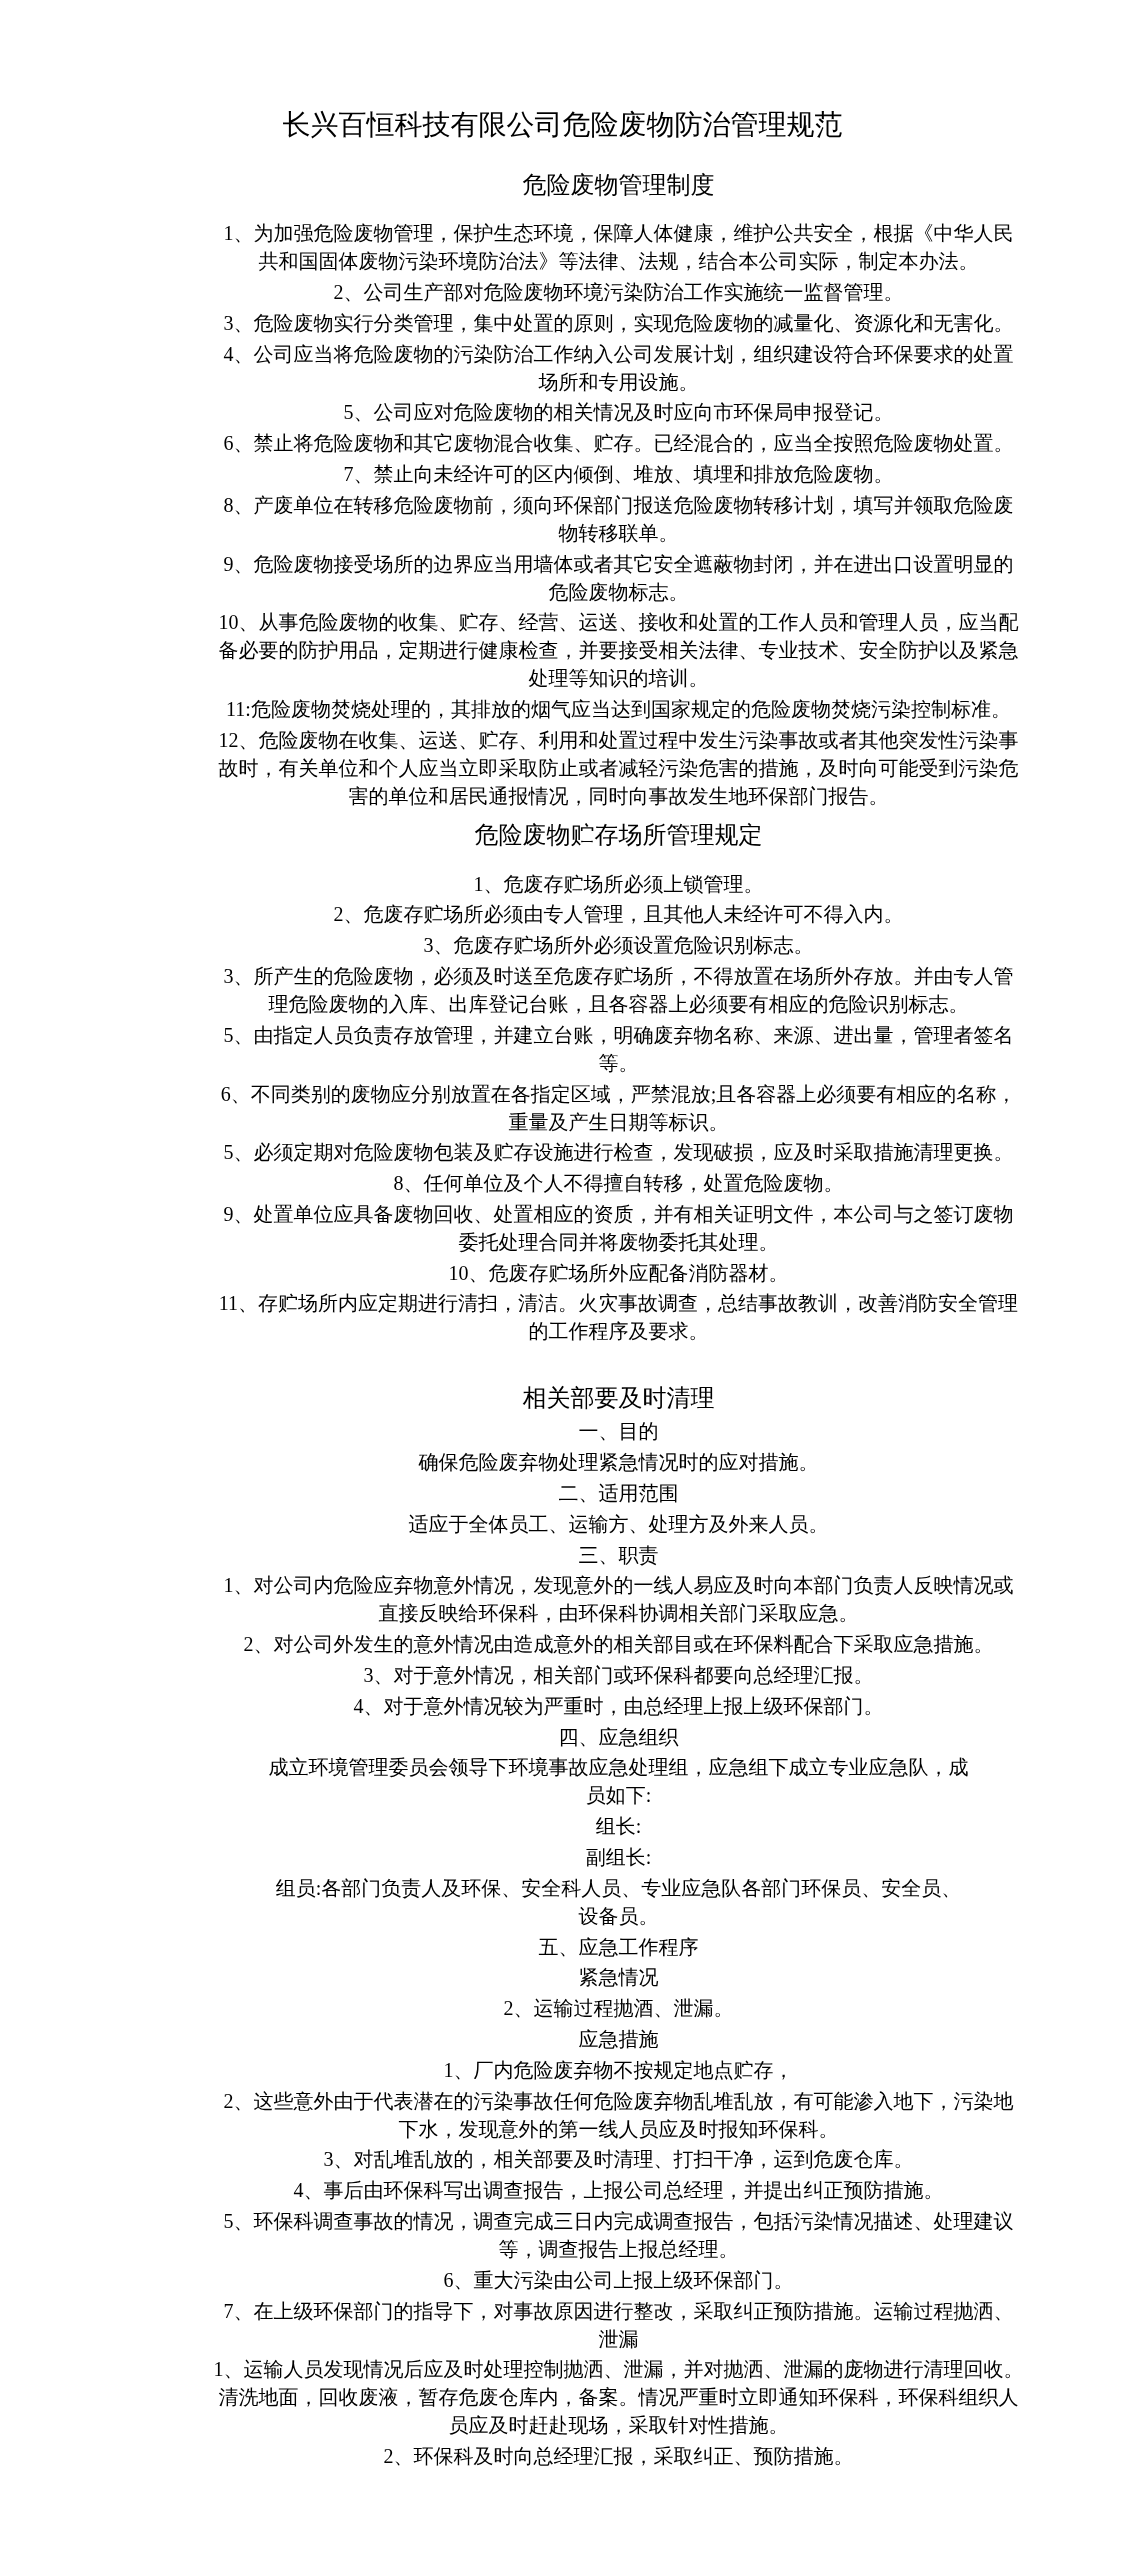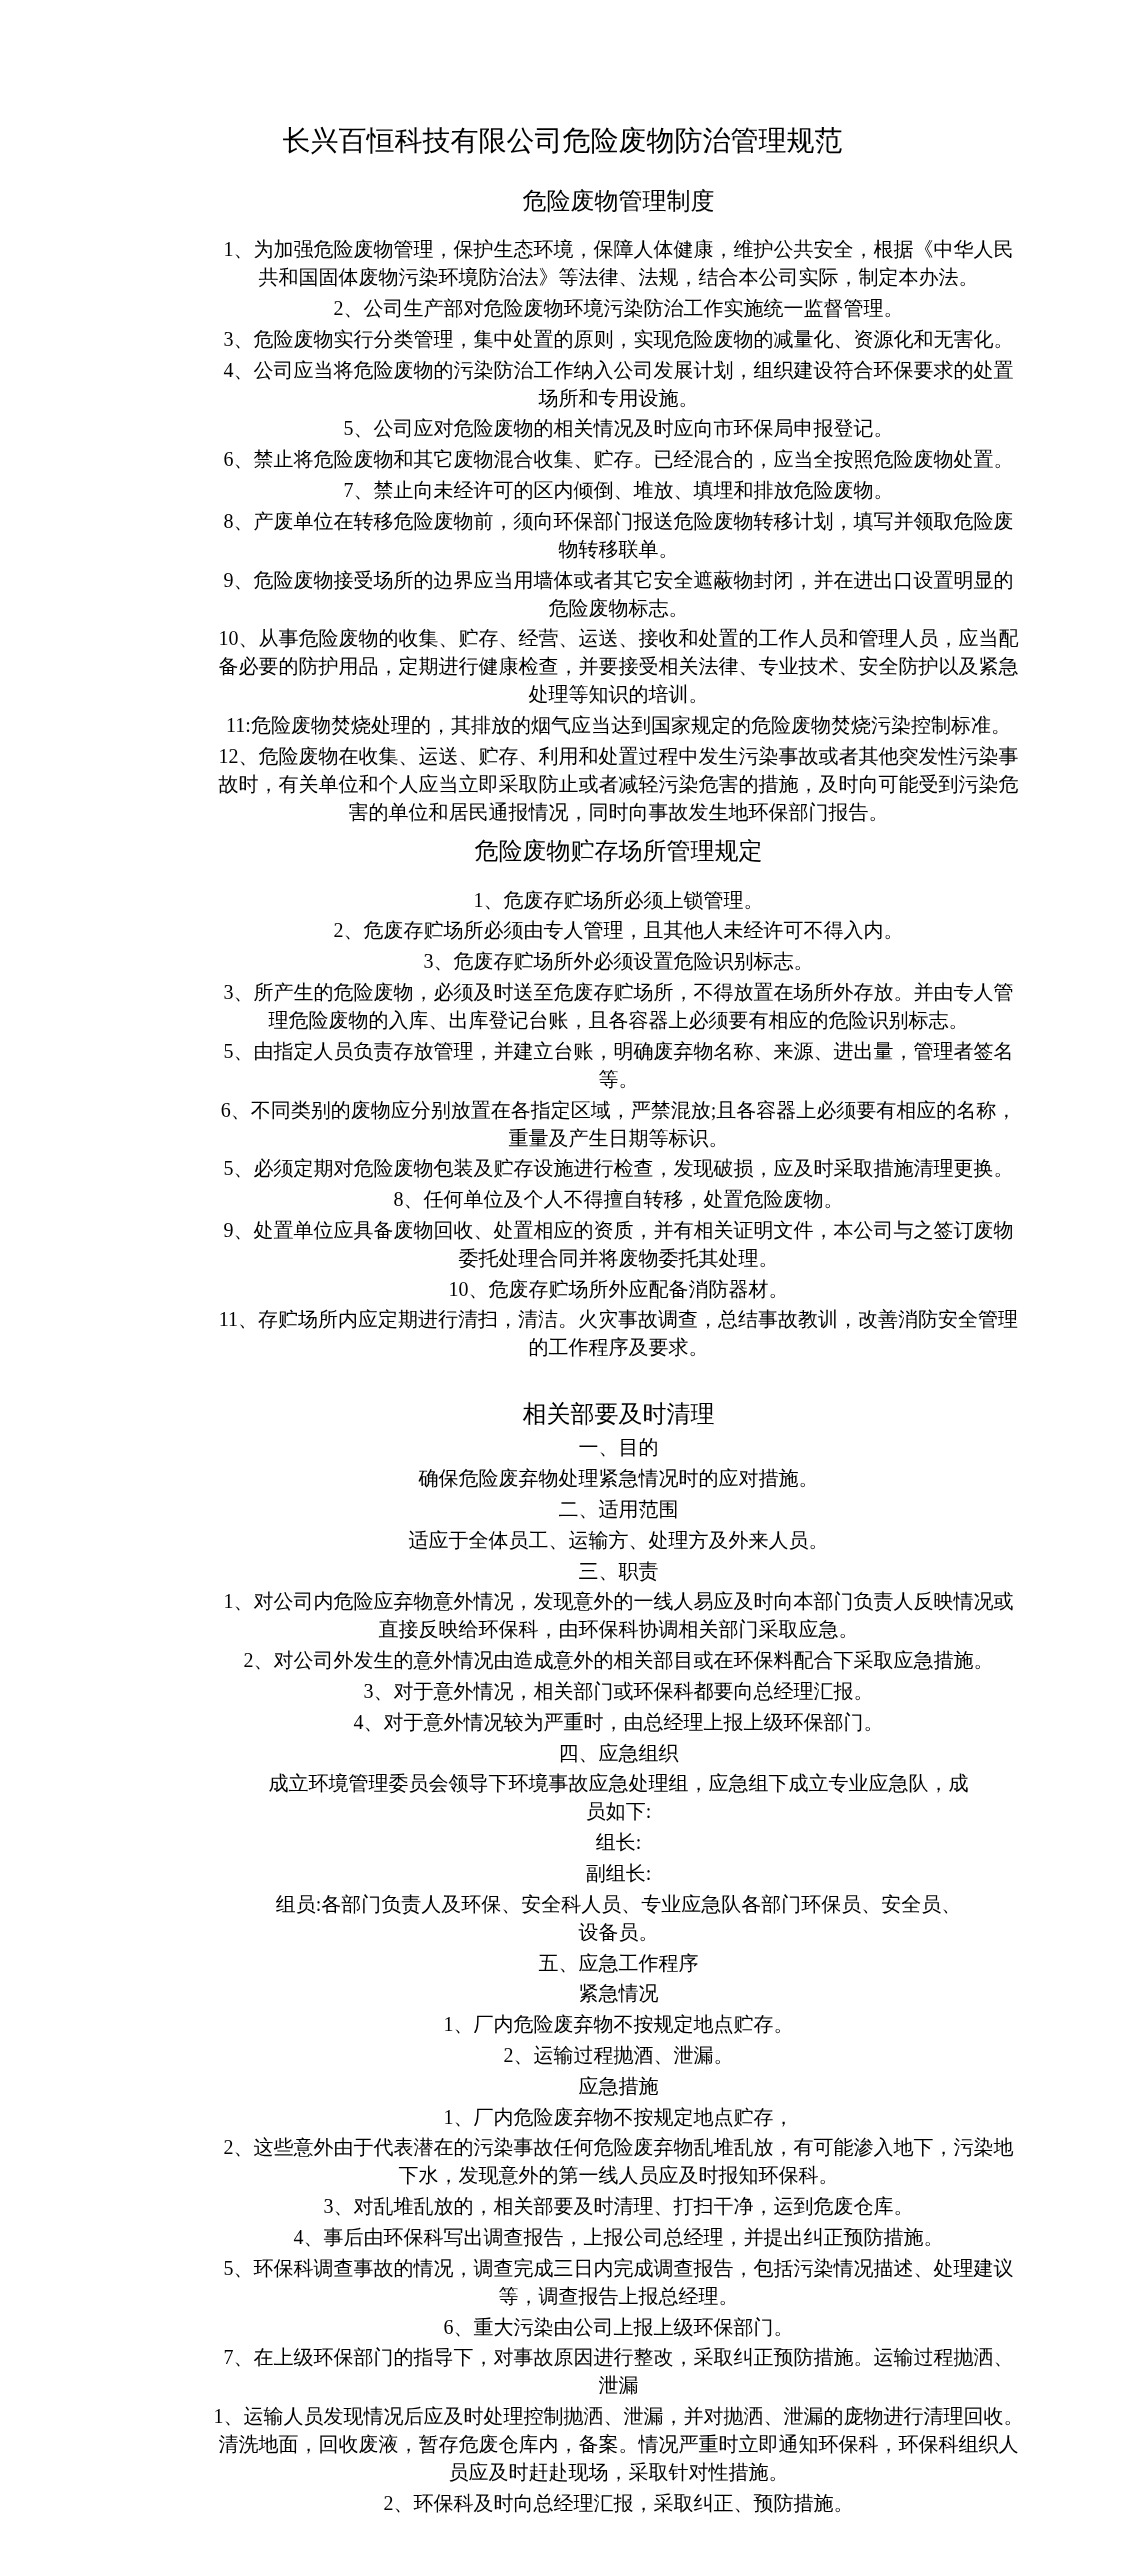--- a/index.html
+++ b/index.html
@@ -10,21 +10,21 @@
     color: #000000;
     font-family: "Liberation Serif", "DejaVu Serif", serif;
     overflow: hidden;
   }
   .page { padding-top: 108px; }
   .doc-title {
     font-size: 28px;
     font-weight: 400;
     text-align: center;
     line-height: 1.2;
-    margin: 16px 0 28px 0;
+    margin: 0 0 28px 0;
   }
   .section { margin-left: 165px; width: 907px; text-align: center; }
   .section-heading {
     font-size: 24px;
     font-weight: 400;
     line-height: 1.3;
     margin: 10px 0 18.4px 0;
   }
   .section-0 .section-heading { margin-top: 0; }
   .section-2 .section-heading { margin-top: 38px; margin-bottom: 2.8px; }
@@ -97,21 +97,20 @@
         <p class="para">4、对于意外情况较为严重时，由总经理上报上级环保部门。</p>
         <p class="para">四、应急组织</p>
         <p class="para">成立环境管理委员会领导下环境事故应急处理组，应急组下成立专业应急队，成
 员如下:</p>
         <p class="para">组长:</p>
         <p class="para">副组长:</p>
         <p class="para">组员:各部门负责人及环保、安全科人员、专业应急队各部门环保员、安全员、
 设备员。</p>
         <p class="para">五、应急工作程序</p>
         <p class="para">紧急情况</p>
-        <p class="para">1、厂内危险废弃物不按规定地点贮存。</p>
         <p class="para">2、运输过程抛酒、泄漏。</p>
         <p class="para">应急措施</p>
         <p class="para">1、厂内危险废弃物不按规定地点贮存，</p>
         <p class="para">2、这些意外由于代表潜在的污染事故任何危险废弃物乱堆乱放，有可能渗入地下，污染地
 下水，发现意外的第一线人员应及时报知环保科。</p>
         <p class="para">3、对乱堆乱放的，相关部要及时清理、打扫干净，运到危废仓库。</p>
         <p class="para">4、事后由环保科写出调查报告，上报公司总经理，并提出纠正预防措施。</p>
         <p class="para">5、环保科调查事故的情况，调查完成三日内完成调查报告，包括污染情况描述、处理建议
 等，调查报告上报总经理。</p>
         <p class="para">6、重大污染由公司上报上级环保部门。</p>

